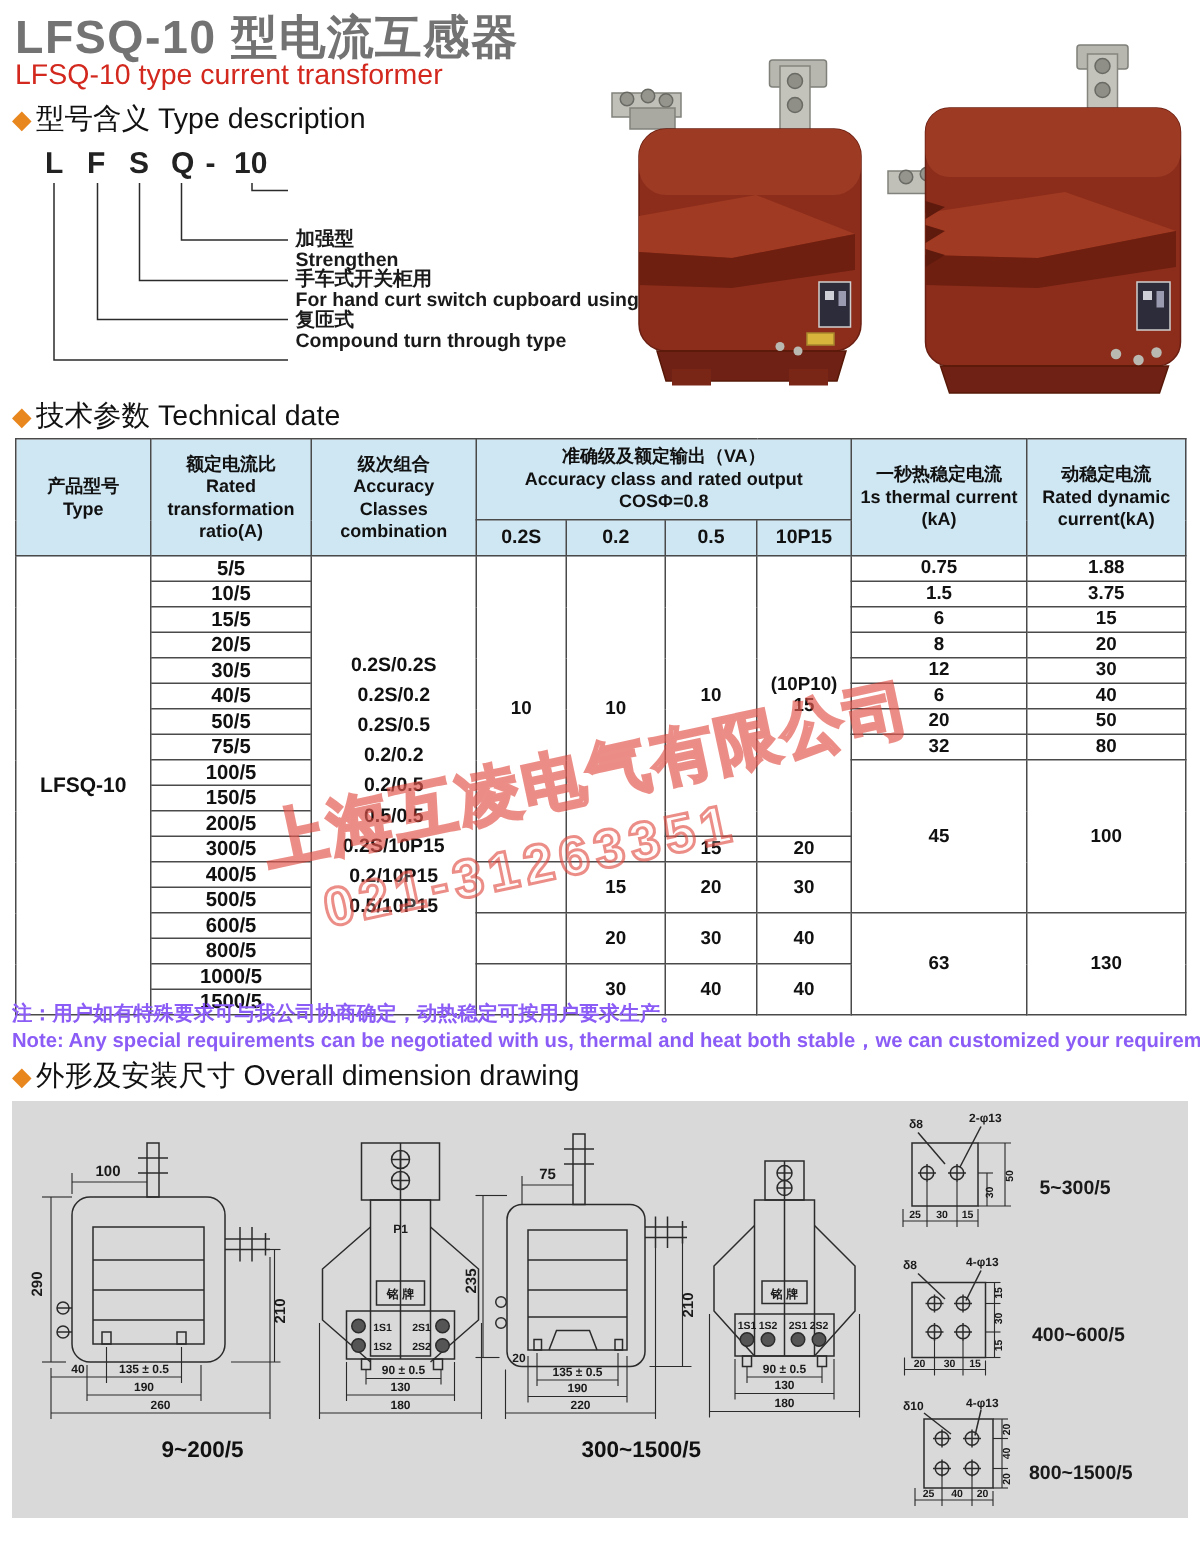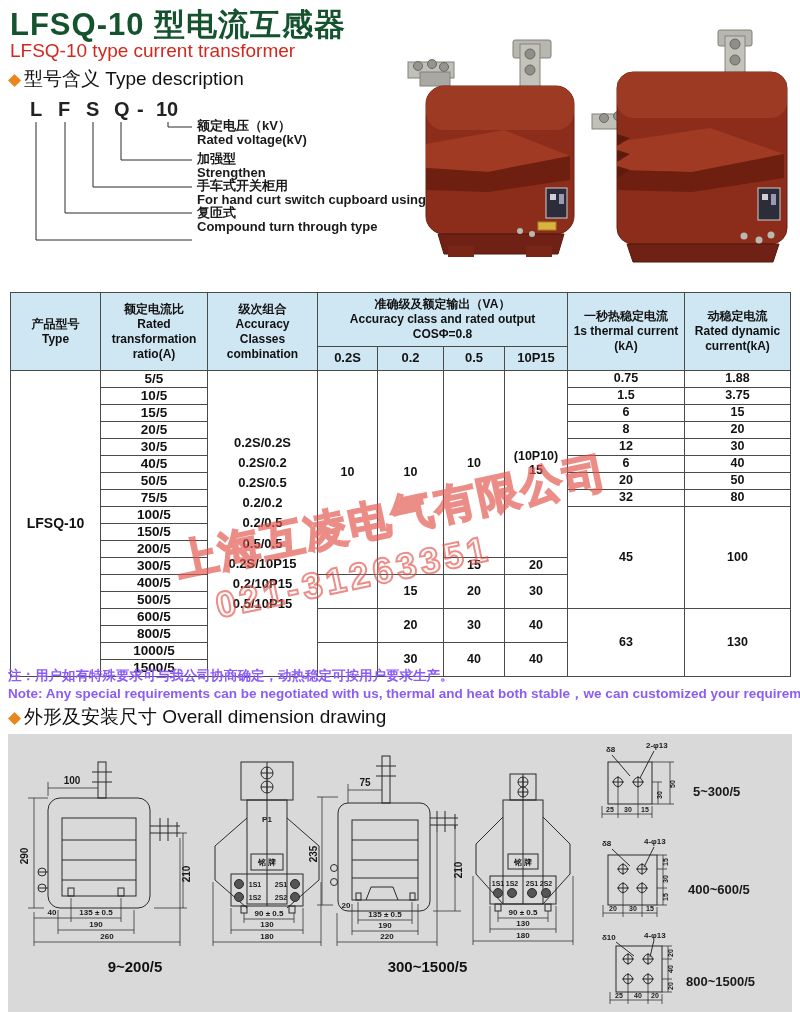--- a/index.html
+++ b/index.html
@@ -1,19 +1,19 @@
 <!DOCTYPE html>
 <html><head>
 <meta charset="utf-8">
 <style>
   html,body{margin:0;padding:0;background:#fff;}
   #page{position:relative;width:800px;height:1035px;background:#fff;overflow:hidden;
         font-family:"Liberation Sans","DejaVu Sans",sans-serif;color:#111;}
   .abs{position:absolute;}
-  .title-cn{left:10px;top:4px;font-size:31px;font-weight:bold;color:#14532d;letter-spacing:1px;}
+  .title-cn{left:10px;top:4px;font-size:31px;font-weight:bold;color:#737373;letter-spacing:1px;}
   .title-en{left:10px;top:40px;font-size:19px;font-weight:normal;color:#d3281e;}
   .sec-head{font-size:19px;font-weight:normal;color:#111;white-space:nowrap;}
   .diamond{color:#e8871e;font-size:17px;margin-right:3px;}
   .letter{position:absolute;top:98px;font-size:20px;font-weight:bold;color:#222;}
   .tlabel{position:absolute;left:197px;width:330px;}
   .tlabel div{font-size:13px;font-weight:bold;line-height:14px;color:#1a1a1a;white-space:nowrap;}
   table{border-collapse:collapse;table-layout:fixed;width:780px;}
   th,td{border:1px solid #4a4a4a;text-align:center;vertical-align:middle;white-space:pre-line;}
   th{background:#cfe7f3;font-size:12px;font-weight:bold;line-height:1.25;padding:1px;}
   th.sub{font-size:13px;height:21px;}
@@ -57,24 +57,20 @@
   <span class="letter" style="left:156px;">10</span>
 
   <svg class="abs" style="left:15px;top:95px;" width="400" height="165" viewBox="0 0 400 165">
     <polyline class="ln" points="153,27 153,32 177,32"></polyline>
     <polyline class="ln" points="106,27 106,65 177,65"></polyline>
     <polyline class="ln" points="78,27 78,92 177,92"></polyline>
     <polyline class="ln" points="50,27 50,118 177,118"></polyline>
     <polyline class="ln" points="21,27 21,145 177,145"></polyline>
   </svg>
 
-  <div class="tlabel" style="top:119px;">
-    <div>额定电压（kV）</div>
-    <div>Rated voltage(kV)</div>
-  </div>
   <div class="tlabel" style="top:152px;">
     <div>加强型</div>
     <div>Strengthen</div>
   </div>
   <div class="tlabel" style="top:179px;">
     <div>手车式开关柜用</div>
     <div>For hand curt switch cupboard using</div>
   </div>
   <div class="tlabel" style="top:206px;">
     <div>复匝式</div>
@@ -123,20 +119,23 @@
     <polygon points="25,136 38,140 25,148" fill="#5f1a0e"></polygon>
     <rect x="166" y="158" width="22" height="32" fill="#2c2c3a" stroke="#cfcfcf"></rect>
     <rect x="170" y="164" width="6" height="6" fill="#cfcfd8"></rect>
     <rect x="179" y="164" width="5" height="11" fill="#9a9ab0"></rect>
     <polygon points="35,214 187,214 181,232 41,232" fill="#6e2114" stroke="#571808"></polygon>
     <circle cx="152" cy="206" r="3.5" fill="#b9b9b2"></circle>
     <circle cx="167" cy="210" r="3.5" fill="#b9b9b2"></circle>
     <circle cx="179" cy="205" r="3.5" fill="#b9b9b2"></circle>
   </svg>
 
+  <div class="abs sec-head" style="left:8px;top:264px;">
+    <span class="diamond">◆</span><span>技术参数 Technical date</span>
+  </div>
 
   <div class="abs" style="left:10px;top:292px;">
     <table>
       <colgroup>
         <col style="width:90px">
           <col style="width:107px">
           <col style="width:110px">
         <col style="width:60px">
           <col style="width:66px">
           <col style="width:61px">

